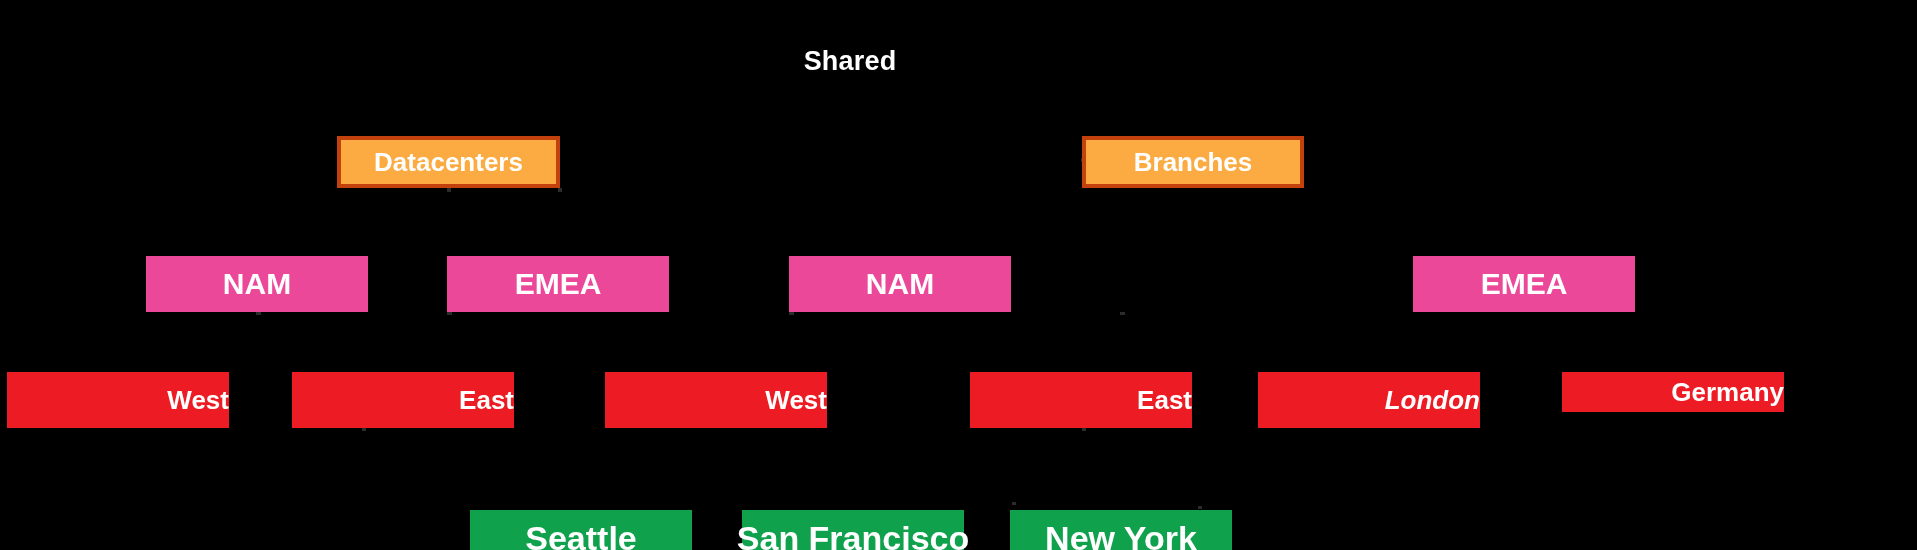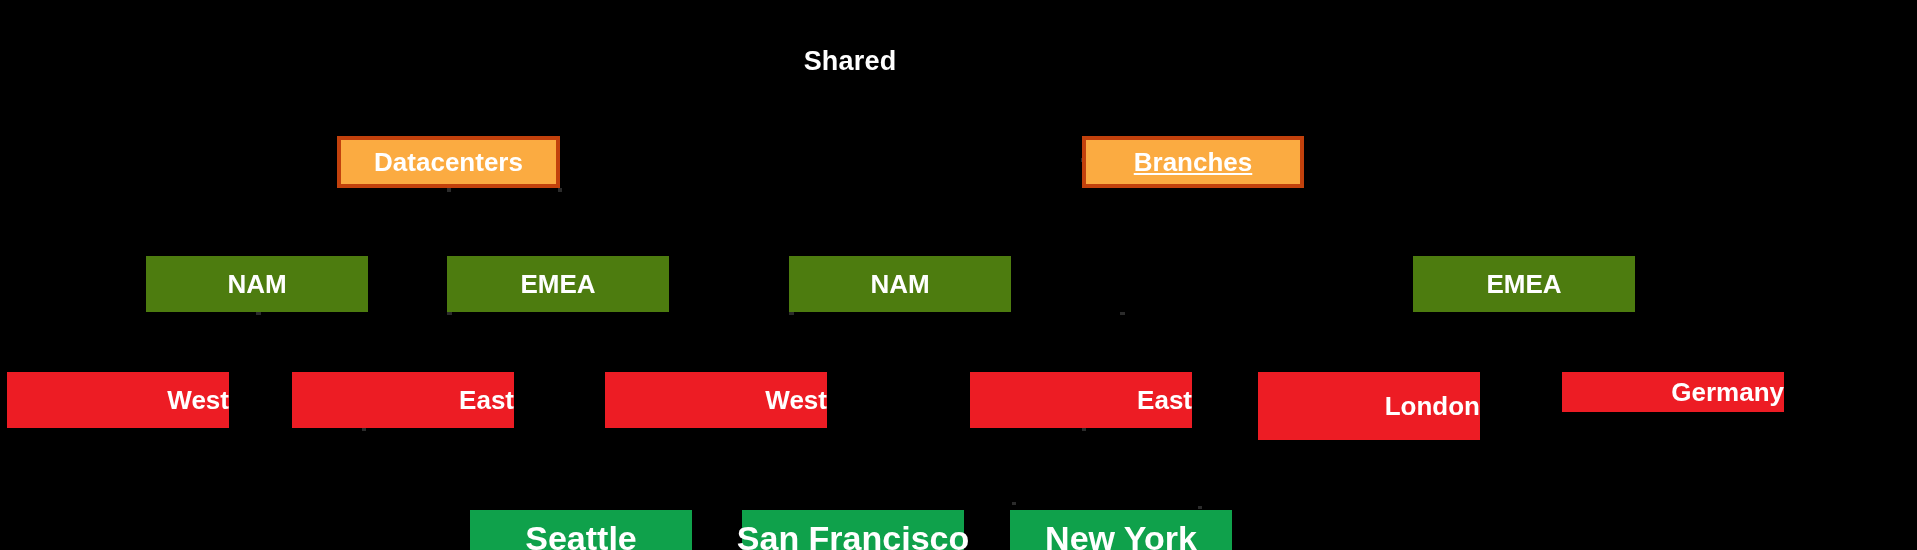--- a/index.html
+++ b/index.html
@@ -39,22 +39,22 @@
     white-space: nowrap;
     line-height: 1;
     text-align: center;
   }
   .node.level-root {
     background: #fbab41;
     border: 4px solid #c2410c;
     font-size: 26px;
   }
   .node.level-region {
-    background: #4d7c0f;
-    font-size: 26px;
+    background: #ec4899;
+    font-size: 30px;
   }
   .node.level-zone {
     background: #ed1c24;
     font-size: 26px;
     justify-content: flex-end;
   }
   .node.level-site {
     background: #0fa14b;
     font-size: 34px;
   }
@@ -78,21 +78,21 @@
       <div class="connector" style="left: 1120px; top: 284px; width: 5px; height: 3px;"></div>
       <div class="connector" style="left: 362px; top: 400px; width: 4px; height: 3px;"></div>
       <div class="connector" style="left: 1082px; top: 400px; width: 4px; height: 3px;"></div>
       <div class="connector" style="left: 1198px; top: 478px; width: 4px; height: 3px;"></div>
       <div class="connector" style="left: 1012px; top: 474px; width: 4px; height: 3px;"></div>
     </div>
   <div id="node-layer">
       <div class="node level-root" style="left: 337px; top: 108px; width: 223px; height: 52px;">
         <span>Datacenters</span>
       </div>
-      <div class="node level-root" style="left: 1082px; top: 108px; width: 222px; height: 52px; text-decoration: underline;">
+      <div class="node level-root" style="left: 1082px; top: 108px; width: 222px; height: 52px;">
         <span>Branches</span>
       </div>
       <div class="node level-region" style="left: 146px; top: 228px; width: 222px; height: 56px;">
         <span>NAM</span>
       </div>
       <div class="node level-region" style="left: 447px; top: 228px; width: 222px; height: 56px;">
         <span>EMEA</span>
       </div>
       <div class="node level-region" style="left: 789px; top: 228px; width: 222px; height: 56px;">
         <span>NAM</span>
@@ -105,21 +105,21 @@
       </div>
       <div class="node level-zone" style="left: 292px; top: 344px; width: 222px; height: 56px;">
         <span>East</span>
       </div>
       <div class="node level-zone" style="left: 605px; top: 344px; width: 222px; height: 56px;">
         <span>West</span>
       </div>
       <div class="node level-zone" style="left: 970px; top: 344px; width: 222px; height: 56px;">
         <span>East</span>
       </div>
-      <div class="node level-zone" style="left: 1258px; top: 344px; width: 222px; height: 68px;">
+      <div class="node level-zone" style="left: 1258px; top: 344px; width: 222px; height: 56px; font-style: italic;">
         <span>London</span>
       </div>
       <div class="node level-zone" style="left: 1562px; top: 344px; width: 222px; height: 40px;">
         <span>Germany</span>
       </div>
       <div class="node level-site" style="left: 470px; top: 482px; width: 222px; height: 56px;">
         <span>Seattle</span>
       </div>
       <div class="node level-site" style="left: 742px; top: 482px; width: 222px; height: 56px; text-decoration: underline;">
         <span>San Francisco</span>

